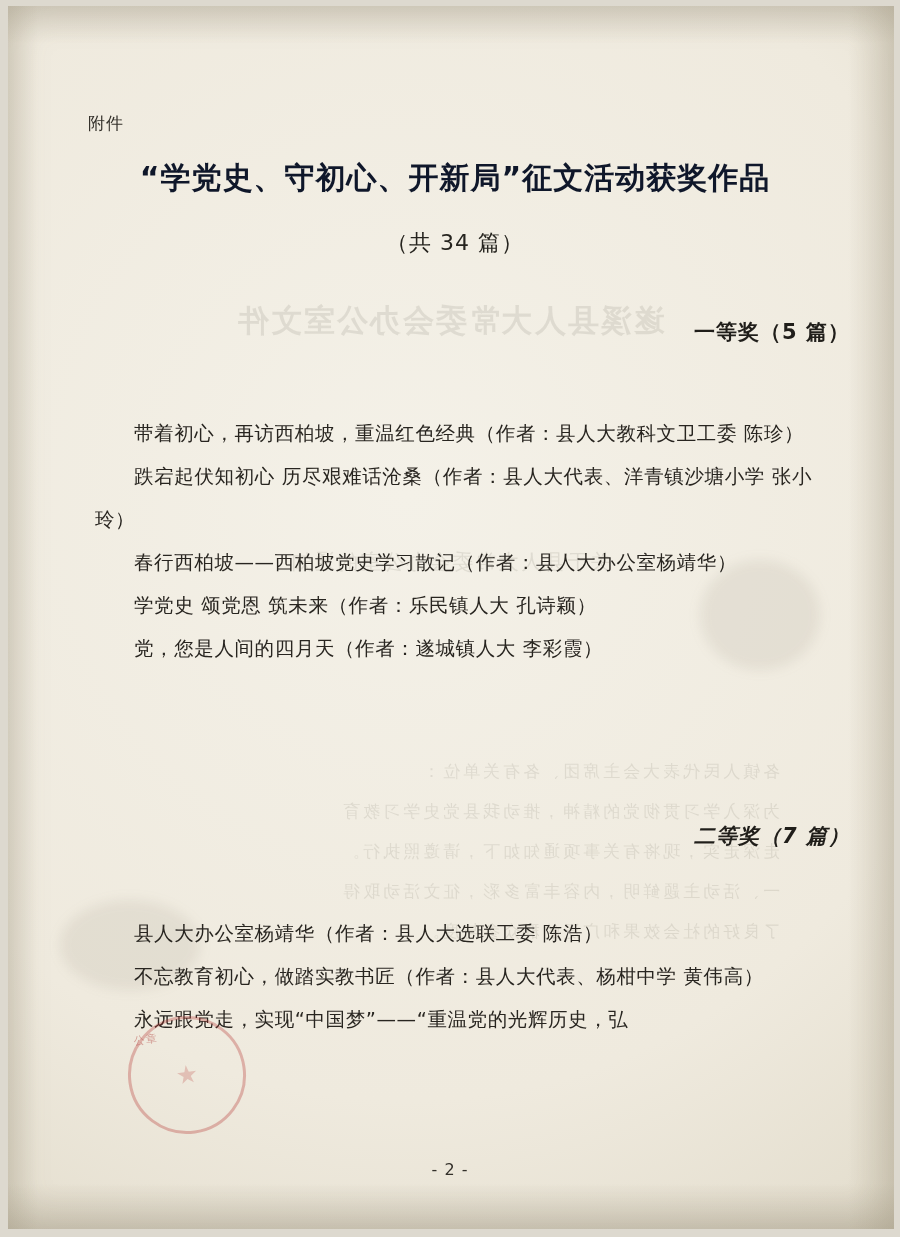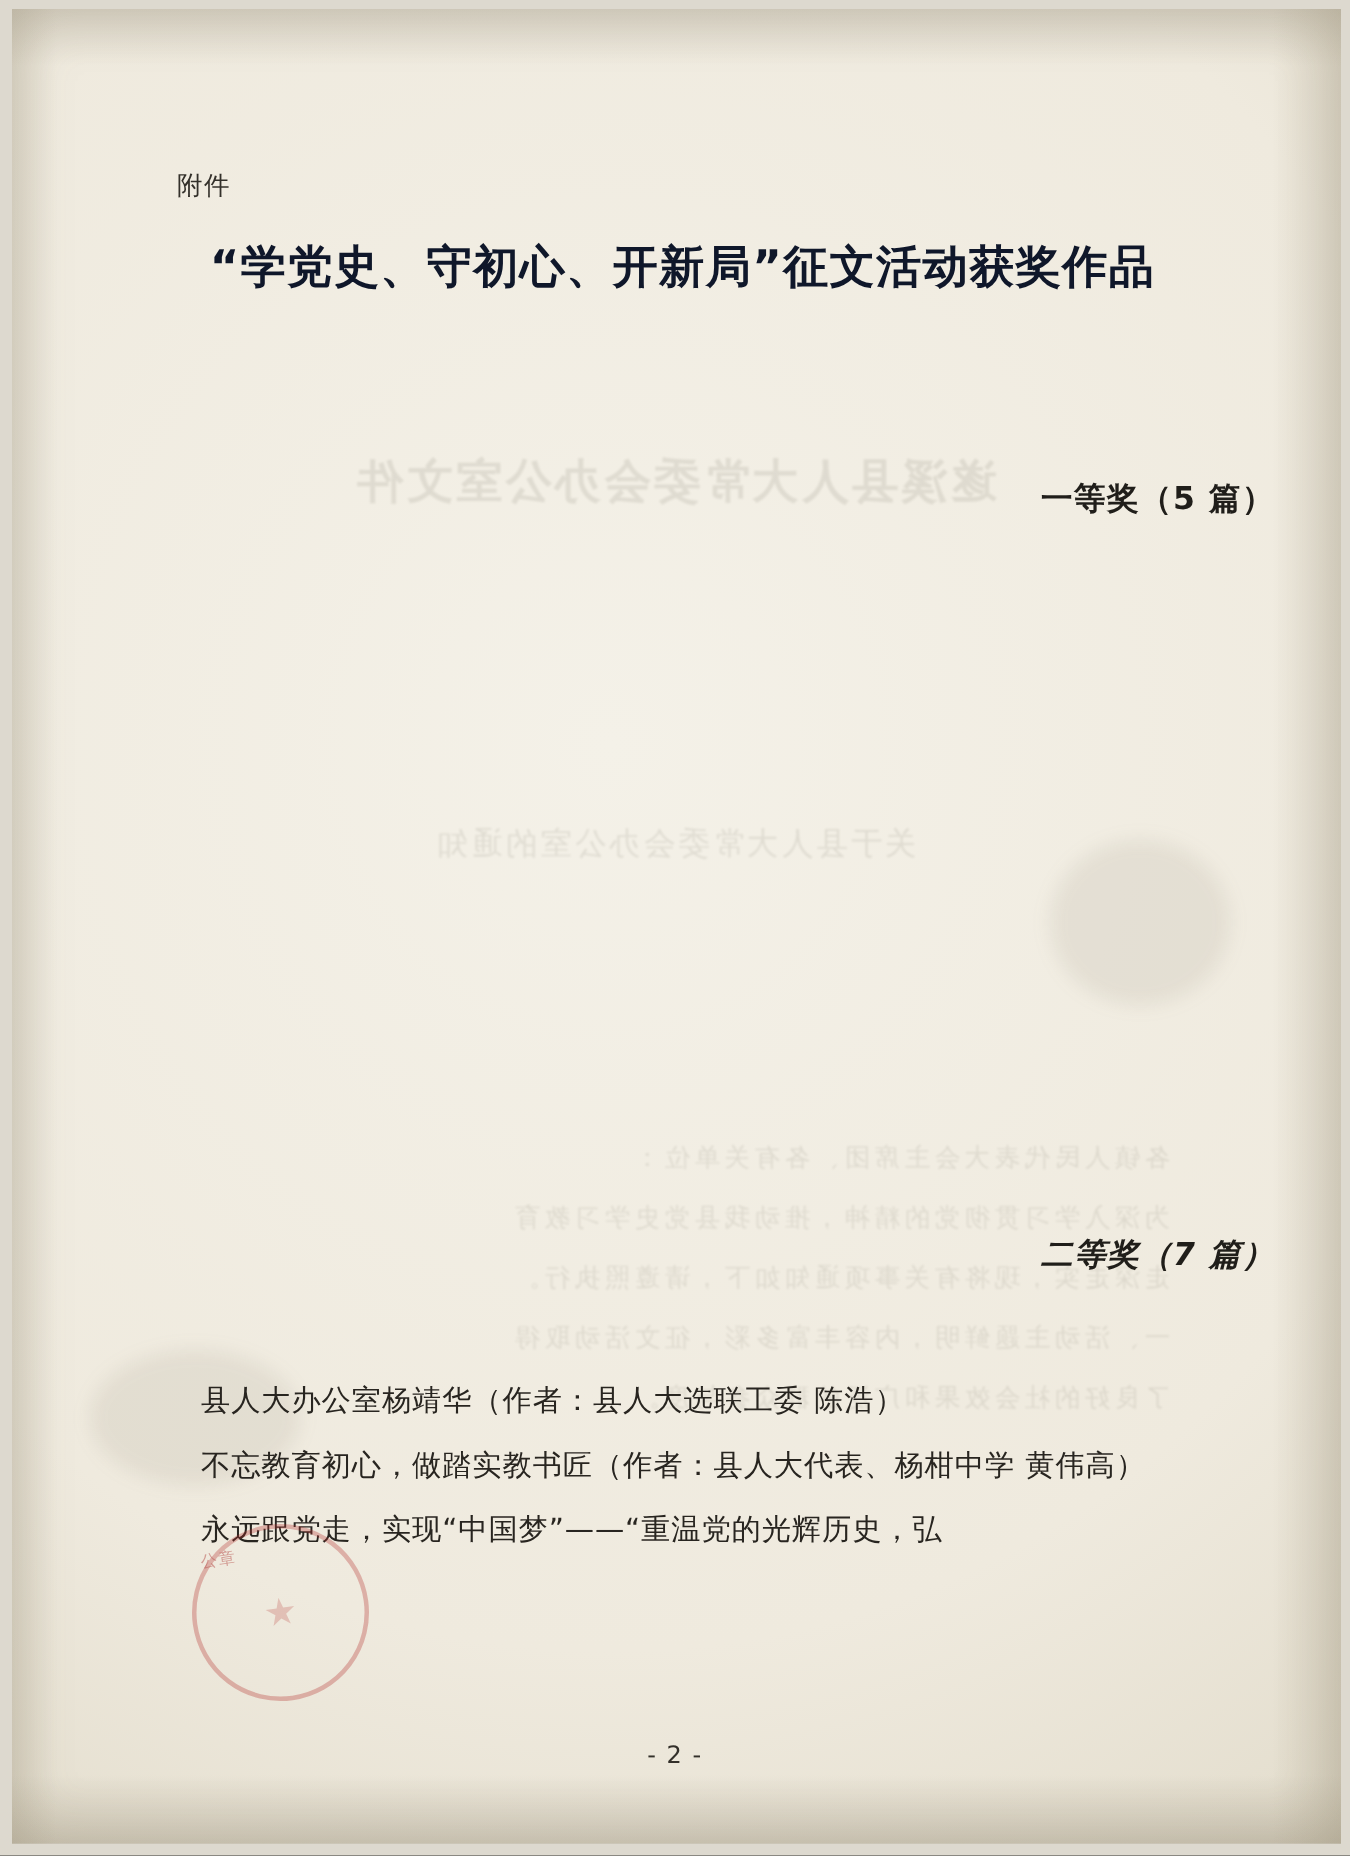--- a/index.html
+++ b/index.html
@@ -74,21 +74,20 @@
     left: 0; top: 0; right: 0; bottom: 0;
     color: #2a2722;
   }
   .attach {
     position: absolute;
     left: 88px;
     top: 112px;
     font-size: 17px;
     letter-spacing: 1px;
     color: #33302a;
-    margin-left: 30px;
   }
   .doc-title {
     position: absolute;
     left: 60px;
     right: 50px;
     top: 158px;
     text-align: center;
     font-size: 30px;
     font-weight: 700;
     letter-spacing: 1px;
@@ -195,25 +194,33 @@
     <div class="bl-line" style="top:760px;">各镇人民代表大会主席团、各有关单位：</div>
     <div class="bl-line" style="top:800px;">为深入学习贯彻党的精神，推动我县党史学习教育</div>
     <div class="bl-line" style="top:840px;">走深走实，现将有关事项通知如下，请遵照执行。</div>
     <div class="bl-line" style="top:880px;">一、活动主题鲜明，内容丰富多彩，征文活动取得</div>
     <div class="bl-line" style="top:920px;">了良好的社会效果和广泛的群众参与度。</div>
   </div>
 
   <div class="content">
     <div class="attach">附件</div>
     <div class="doc-title">“学党史、守初心、开新局”征文活动获奖作品</div>
+    <div class="doc-count">（共 34 篇）</div>
 
     <div class="sec1">
       <p class="section-head">一等奖（5 篇）</p>
     </div>
 
+    <div class="entries entries1">
+      <p class="entry">带着初心，再访西柏坡，重温红色经典（作者：县人大教科文卫工委  陈珍）</p>
+      <p class="entry">跌宕起伏知初心 历尽艰难话沧桑（作者：县人大代表、洋青镇沙塘小学  张小玲）</p>
+      <p class="entry">春行西柏坡——西柏坡党史学习散记（作者：县人大办公室杨靖华）</p>
+      <p class="entry">学党史 颂党恩 筑未来（作者：乐民镇人大 孔诗颖）</p>
+      <p class="entry">党，您是人间的四月天（作者：遂城镇人大 李彩霞）</p>
+    </div>
 
     <div class="sec2">
       <p class="section-head">二等奖（7 篇）</p>
     </div>
 
     <div class="entries entries2">
       <p class="entry">县人大办公室杨靖华（作者：县人大选联工委  陈浩）</p>
       <p class="entry">不忘教育初心，做踏实教书匠（作者：县人大代表、杨柑中学  黄伟高）</p>
       <p class="entry">永远跟党走，实现“中国梦”——“重温党的光辉历史，弘</p>
     </div>

